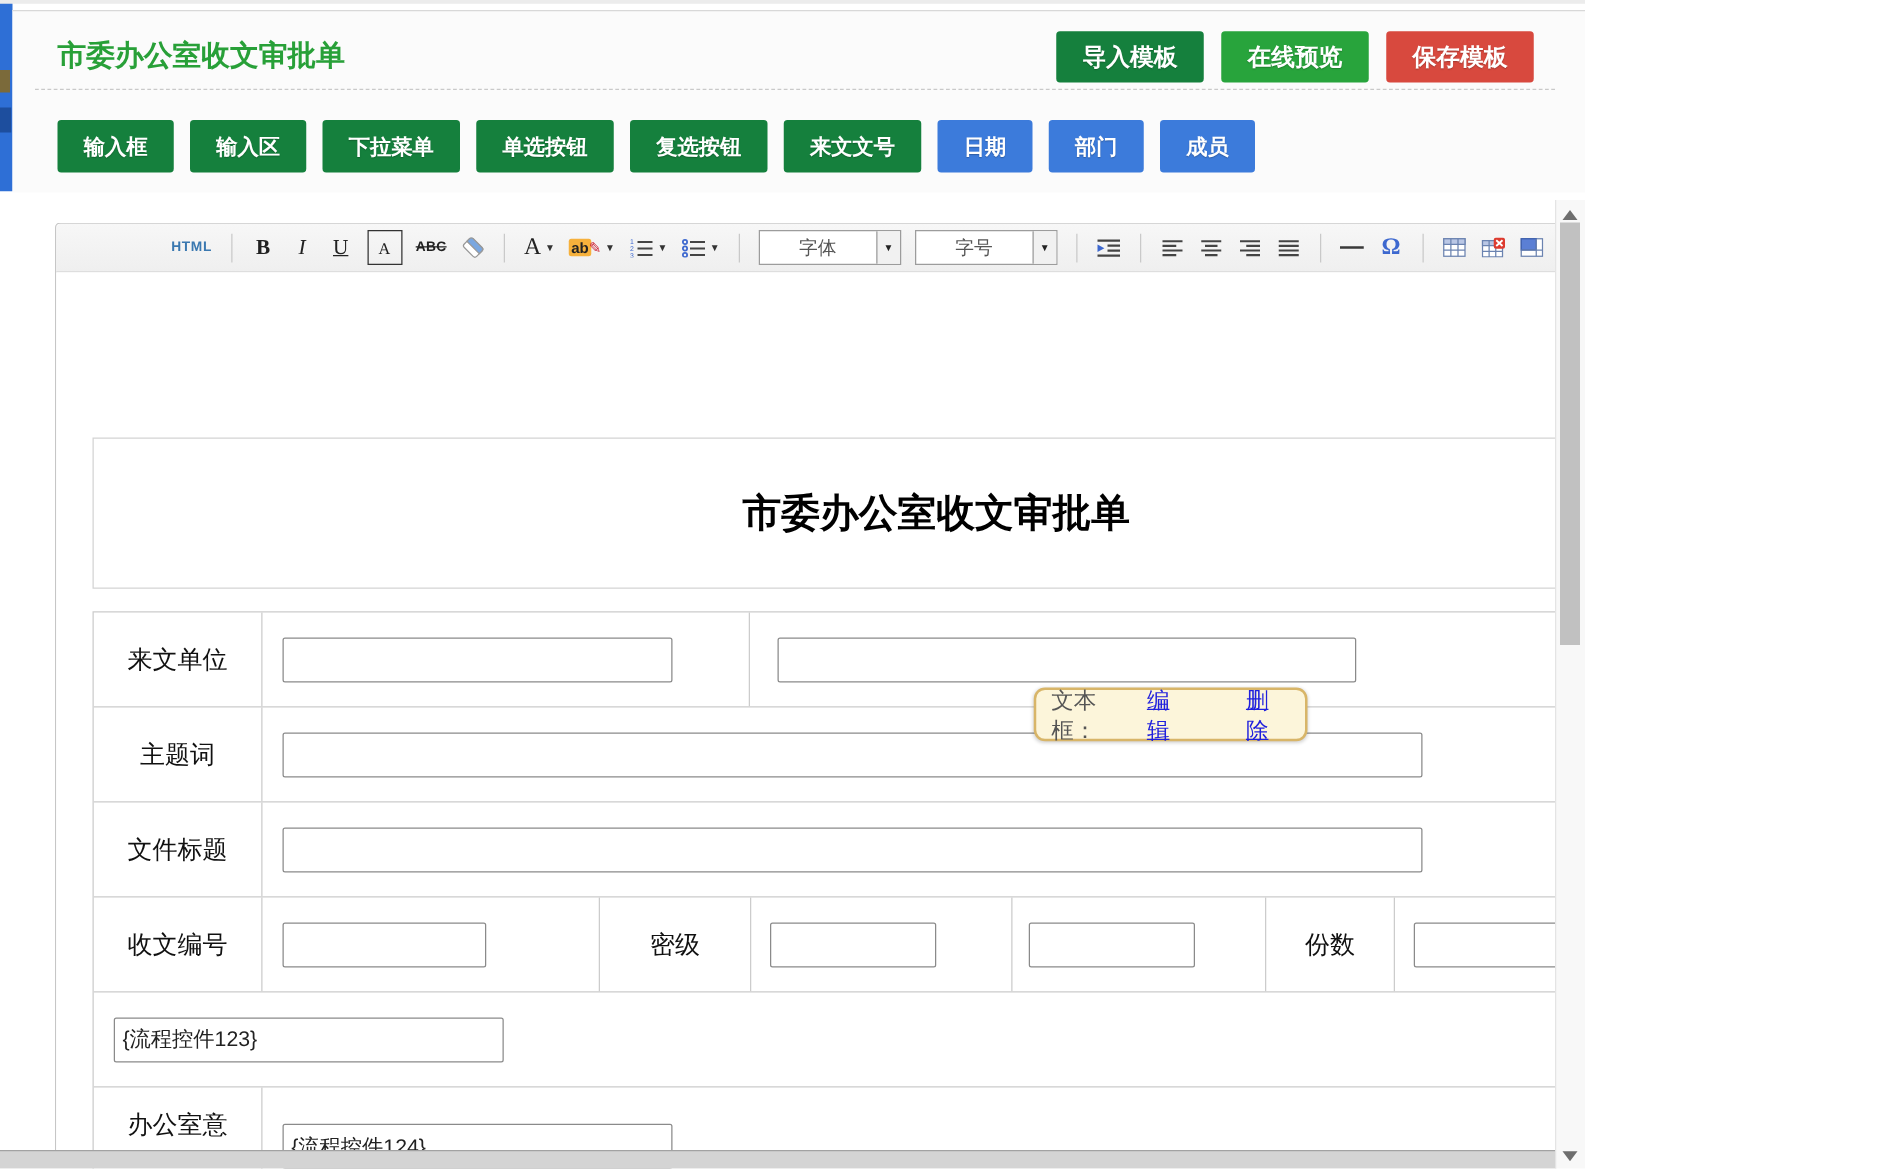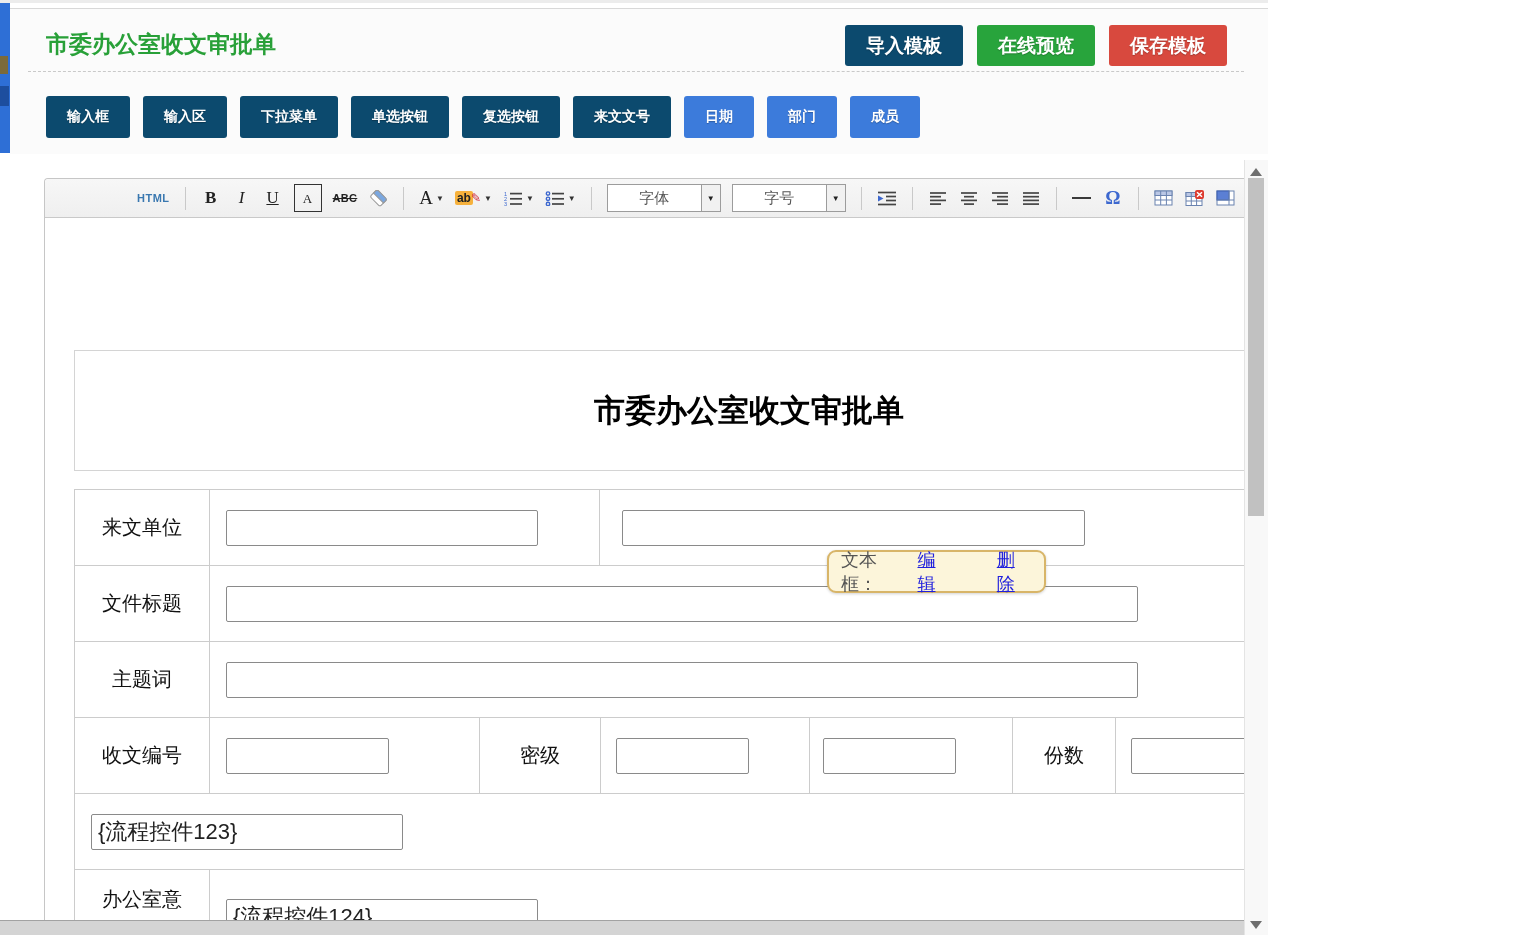--- a/index.html
+++ b/index.html
@@ -13,26 +13,26 @@
   .top-edge{position:absolute;left:0;top:0;right:0;height:3px;background:#ececec;}
   .header{position:absolute;left:10px;top:8px;right:0;height:145px;background:#fbfbfb;
           border-top:1px solid #d8d8d8;}
   .page-title{position:absolute;left:36px;top:20px;font-family:"Liberation Serif",serif;
           font-size:23px;font-weight:bold;color:#28a038;}
   .dashed{position:absolute;left:18px;right:24px;top:62px;border-top:1px dashed #c9c9c9;}
   .header-actions{position:absolute;top:16px;right:41px;display:flex;gap:14px;}
   .btn{display:flex;align-items:center;justify-content:center;height:41px;padding:0 21px;
        color:#fff;font-family:"Liberation Serif",serif;font-size:19px;font-weight:bold;
        border:none;border-radius:3px;cursor:pointer;text-shadow:0 1px 1px rgba(0,0,0,.25);}
-  .btn-cyan{background:#0c4a6e;}
+  .btn-cyan{background:#15803d;}
   .btn-green{background:#28a43c;}
   .btn-red{background:#d8493e;}
   .btn-blue{background:#3c7bdb;}
   .widget-row{position:absolute;left:36px;top:87px;display:flex;gap:13px;}
-  .wbtn{height:42px;padding:0 21px;font-size:14px;}
+  .wbtn{height:42px;padding:0 21px;font-size:17px;}
   
   .editor{position:absolute;left:44px;top:178px;width:1412px;bottom:14px;
           border:1px solid #c6c6c6;border-bottom:none;border-radius:4px 4px 0 0;background:#fff;}
   .toolbar{height:38px;background:linear-gradient(#f7f7f7,#efefef);border-bottom:1px solid #c9c9c9;
            border-radius:4px 4px 0 0;display:flex;align-items:center;padding:0 14px 0 92px;gap:11px;}
   .tbi{display:flex;align-items:center;justify-content:center;min-width:20px;height:26px;
        cursor:pointer;color:#222;}
   .sep{width:1px;height:23px;background:#c9c9c9;margin:0 4px;}
   .src-label{font-size:11px;font-weight:bold;color:#3a78b0;letter-spacing:.5px;}
   .g-b{font-family:"Liberation Serif",serif;font-weight:bold;font-size:17px;}
@@ -58,21 +58,21 @@
                   border:1px solid #d4d4d4;display:flex;align-items:center;justify-content:center;}
   .form-title{font-size:31px;font-weight:bold;color:#000;}
   .ftable{position:absolute;left:29px;top:271px;width:1348px;border:1px solid #cccccc;}
   .frow{display:flex;border-bottom:1px solid #cccccc;height:75px;}
   .frow:last-child{border-bottom:none;height:68px;}
   .fcell{border-right:1px solid #cccccc;display:flex;align-items:center;}
   .fcell:last-child{border-right:none;}
   .lab{justify-content:center;font-size:20px;color:#111;}
   .grow{flex:1;}
   .tin{height:36px;border:1px solid #8a8a8a;border-radius:2px;background:#fff;
-       font-size:22px;color:#222;padding:0 6px;box-sizing:border-box;
+       font-size:17px;color:#222;padding:0 6px;box-sizing:border-box;
        font-family:"Liberation Sans",sans-serif;}
   .lab-top{align-items:flex-start;padding-top:16px;}
   .cell-top{align-items:flex-start;}
   
   .tooltip{position:absolute;left:782px;top:332px;width:219px;height:43px;z-index:20;
            background:#fcf5da;border:2px solid #d8b568;border-radius:9px;
            box-shadow:0 1px 3px rgba(0,0,0,.18);display:flex;align-items:center;padding:0 12px;
            font-family:"Liberation Serif",serif;font-size:18px;color:#555;box-sizing:border-box;}
   .tt-link{color:#2020dd;text-decoration:underline;cursor:pointer;}
   .tt-edit{margin-left:6px;}
@@ -290,30 +290,30 @@
           <div class="fcell" style="width:389px">
             <input class="tin" style="width: 312px; margin-left: 16px;">
           </div>
           <div class="fcell grow">
             <input class="tin" style="width: 463px; margin-left: 22px;">
           </div>
         </div>
 
         <div class="frow">
           <div class="fcell lab" style="width:134px">
+              <span>主题词</span>
+            </div>
+          <div class="fcell grow">
+            <input class="tin" style="width: 912px; margin-left: 16px;">
+          </div>
+        </div>
+
+        <div class="frow">
+          <div class="fcell lab" style="width:134px">
               <span>文件标题</span>
-            </div>
-          <div class="fcell grow">
-            <input class="tin" style="width: 912px; margin-left: 16px;">
-          </div>
-        </div>
-
-        <div class="frow">
-          <div class="fcell lab" style="width:134px">
-              <span>主题词</span>
             </div>
           <div class="fcell grow">
             <input class="tin" style="width: 912px; margin-left: 16px;">
           </div>
         </div>
 
         <div class="frow">
           <div class="fcell lab" style="width:134px">
               <span>收文编号</span>
             </div>

